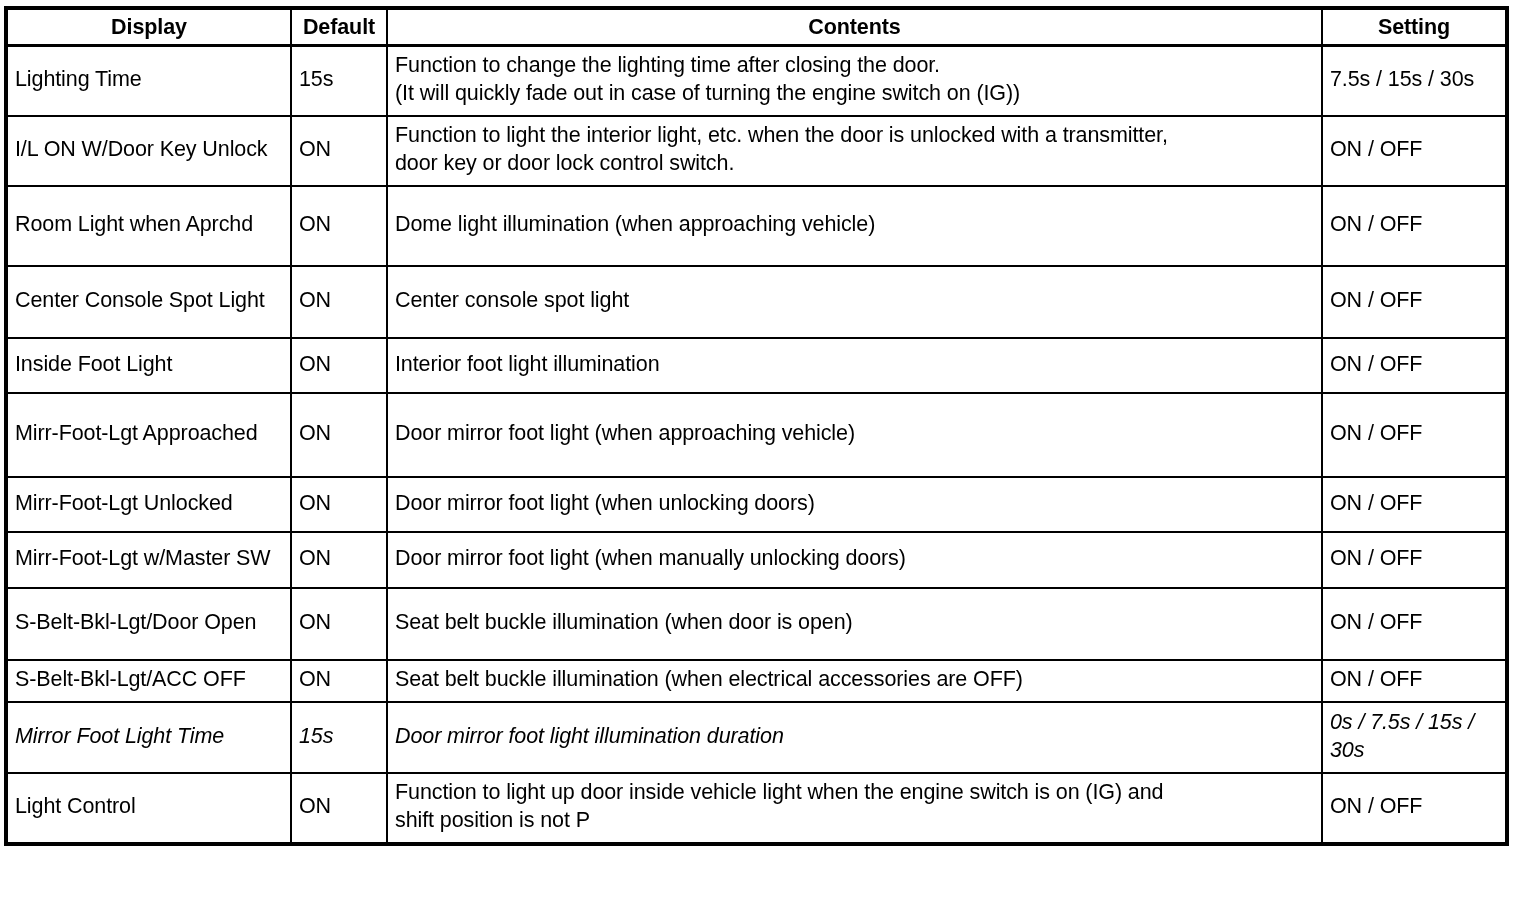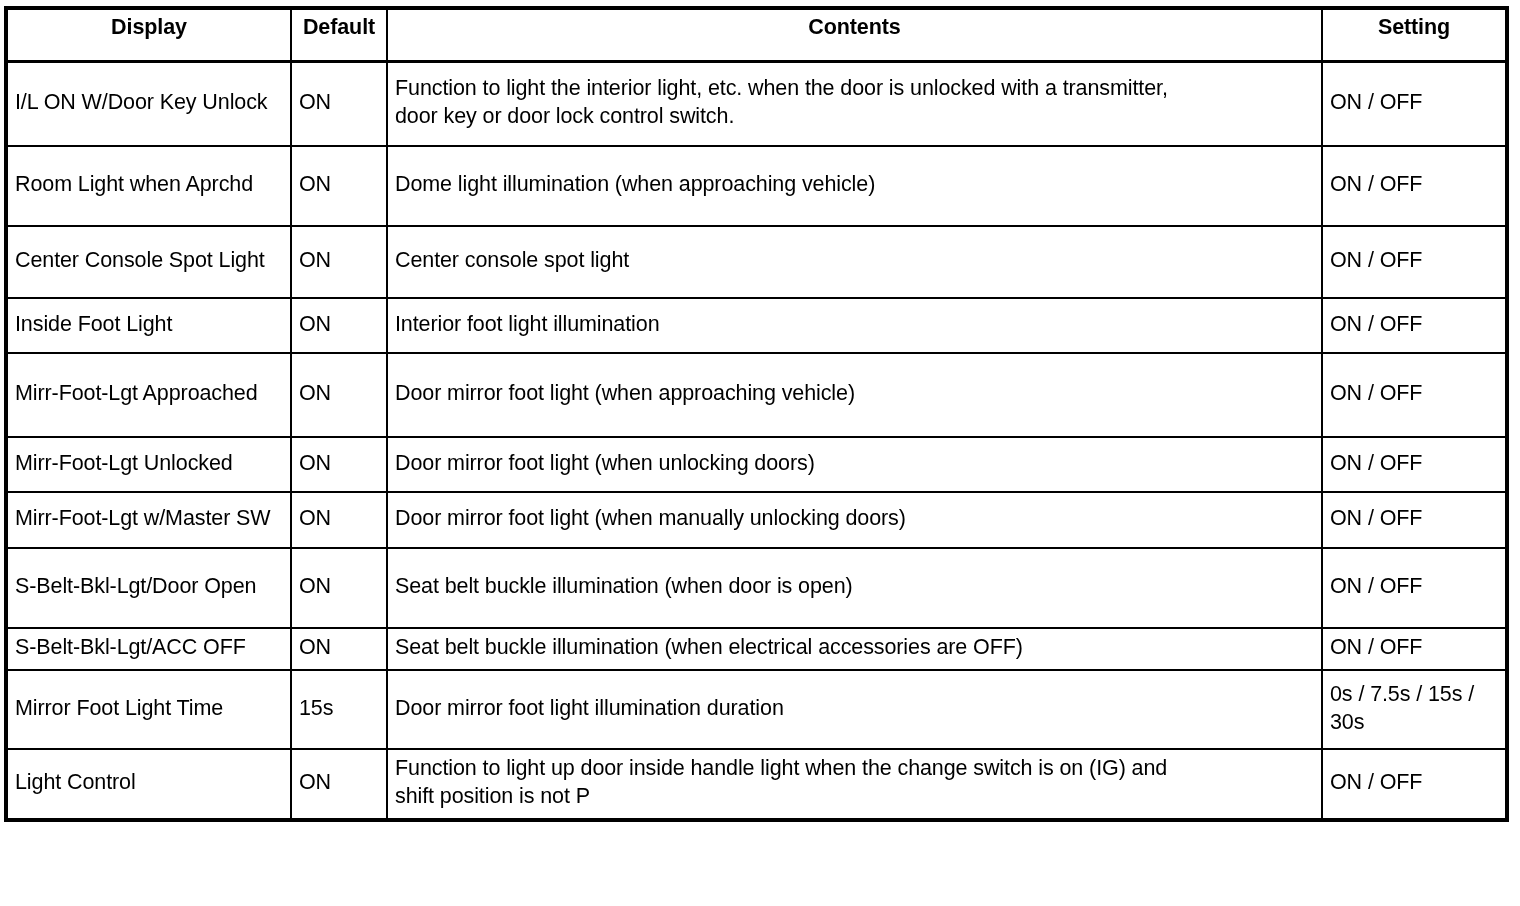--- a/index.html
+++ b/index.html
@@ -38,21 +38,21 @@
     padding: 3px 7px 4px 7px;
     font-size: 21.5px;
     line-height: 1.30;
     letter-spacing: -0.1px;
   }
   table.spec-table thead th {
     text-align: center;
     font-weight: bold;
     height: 32px;
     padding-top: 2px;
-    padding-bottom: 16px;
+    padding-bottom: 0;
     border-bottom-width: 3px;
   }
   table.spec-table tbody td {
     text-align: left;
     font-weight: normal;
   }
   td.cell-display   { padding-left: 8px; }
   td.cell-default   { padding-left: 9px; }
   td.cell-contents  { padding-left: 10px; }
   td.cell-setting   { padding-left: 8px; }
@@ -72,21 +72,30 @@
     </colgroup>
     <thead>
       <tr>
         <th>Display</th>
         <th>Default</th>
         <th>Contents</th>
         <th>Setting</th>
       </tr>
     </thead>
     <tbody id="table-body">
-        <tr style="height: 84px;">
+        <tr style="height: 70px;">
+          <td class="cell-display">Lighting Time</td>
+          <td class="cell-default">15s</td>
+          <td class="cell-contents">
+            <span class="line2">Function to change the lighting time after closing the door.</span>
+            <span class="line2">(It will quickly fade out in case of turning the engine switch on (IG))</span>
+          </td>
+          <td class="cell-setting">7.5s / 15s / 30s</td>
+        </tr>
+        <tr style="height: 70px;">
           <td class="cell-display">I/L ON W/Door Key Unlock</td>
           <td class="cell-default">ON</td>
           <td class="cell-contents">
             <span class="line2">Function to light the interior light, etc. when the door is unlocked with a transmitter,</span>
             <span class="line2">door key or door lock control switch.</span>
           </td>
           <td class="cell-setting">ON / OFF</td>
         </tr>
         <tr style="height: 80px;">
           <td class="cell-display">Room Light when Aprchd</td>
@@ -129,48 +138,48 @@
           <td class="cell-setting">ON / OFF</td>
         </tr>
         <tr style="height: 56px;">
           <td class="cell-display">Mirr-Foot-Lgt w/Master SW</td>
           <td class="cell-default">ON</td>
           <td class="cell-contents">
             <span class="line2">Door mirror foot light (when manually unlocking doors)</span>
           </td>
           <td class="cell-setting">ON / OFF</td>
         </tr>
-        <tr style="height: 80px;">
+        <tr style="height: 72px;">
           <td class="cell-display">S-Belt-Bkl-Lgt/Door Open</td>
           <td class="cell-default">ON</td>
           <td class="cell-contents">
             <span class="line2">Seat belt buckle illumination (when door is open)</span>
           </td>
           <td class="cell-setting">ON / OFF</td>
         </tr>
         <tr style="height: 42px;">
           <td class="cell-display">S-Belt-Bkl-Lgt/ACC OFF</td>
           <td class="cell-default">ON</td>
           <td class="cell-contents">
             <span class="line2">Seat belt buckle illumination (when electrical accessories are OFF)</span>
           </td>
           <td class="cell-setting">ON / OFF</td>
         </tr>
-        <tr style="height: 79px;">
+        <tr style="height: 71px; font-style: italic;">
           <td class="cell-display">Mirror Foot Light Time</td>
           <td class="cell-default">15s</td>
           <td class="cell-contents">
             <span class="line2">Door mirror foot light illumination duration</span>
           </td>
           <td class="cell-setting">0s / 7.5s / 15s / 30s</td>
         </tr>
         <tr style="height: 71px;">
           <td class="cell-display">Light Control</td>
           <td class="cell-default">ON</td>
           <td class="cell-contents">
-            <span class="line2">Function to light up door inside handle light when the change switch is on (IG) and</span>
+            <span class="line2">Function to light up door inside vehicle light when the engine switch is on (IG) and</span>
             <span class="line2">shift position is not P</span>
           </td>
           <td class="cell-setting">ON / OFF</td>
         </tr>
       </tbody>
   </table>
 </div>
 
 </body></html>

